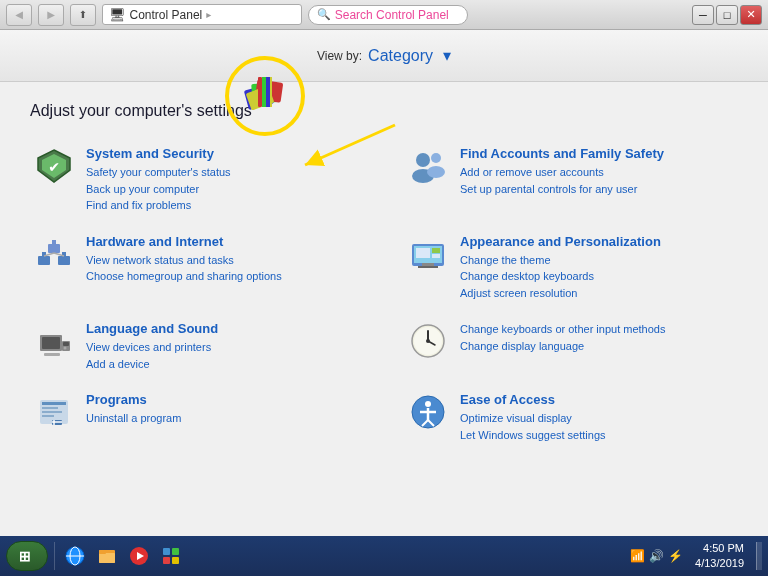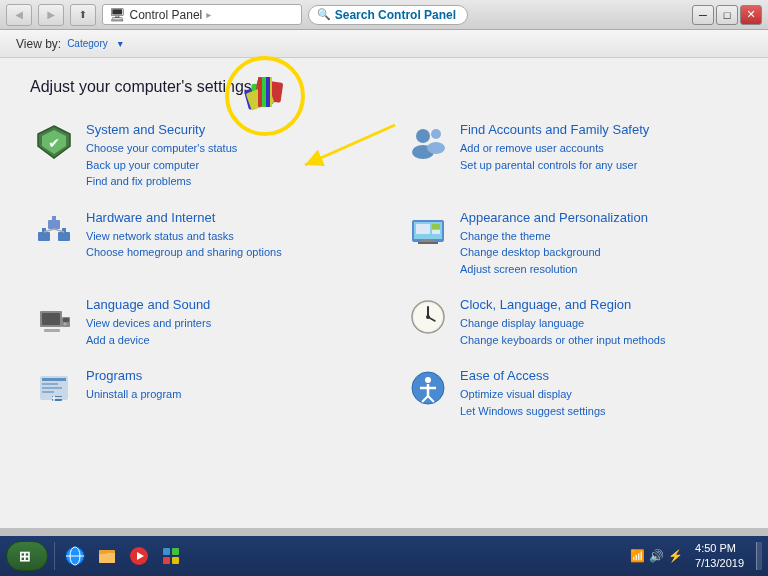--- a/index.html
+++ b/index.html
@@ -85,42 +85,42 @@
       align-items: center;
       justify-content: center;
       cursor: pointer;
     }
     .win-btn.minimize { background: linear-gradient(to bottom, #f0f0f0, #d8d8d8); }
     .win-btn.maximize { background: linear-gradient(to bottom, #f0f0f0, #d8d8d8); }
     .win-btn.close { background: linear-gradient(to bottom, #e06060, #c03030); color: white; }
 
     
     .toolbar {
-      height: 28px;
+      height: 52px;
       background: linear-gradient(to bottom, #f5f5f5, #e5e5e5);
       border-bottom: 1px solid #ccc;
       display: flex;
       align-items: center;
       padding: 0 16px;
-      justify-content: flex-start;
+      justify-content: center;
     }
     .viewby {
       display: flex;
       align-items: center;
       gap: 6px;
       font-size: 12px;
       color: #333;
     }
     .viewby-dropdown {
       display: flex;
       align-items: center;
       gap: 10px;
       color: #1a5fc0;
       cursor: pointer;
-      font-size: 10px;
+      font-size: 16px;
     }
 
     
     .main-content {
       background: #f0f0f0;
       padding: 20px 30px;
       height: calc(576px - 30px - 36px - 40px);
       overflow-y: auto;
     }
     .page-title {
@@ -150,21 +150,21 @@
       display: flex;
       align-items: center;
       justify-content: center;
     }
     .category-text {
       flex: 1;
     }
     .category-title {
       font-size: 13px;
       color: #1a5fc0;
-      font-weight: normal;
+      font-weight: bold;
       margin-bottom: 3px;
       cursor: pointer;
     }
     .category-link {
       font-size: 11px;
       color: #1a5fc0;
       display: block;
       line-height: 1.5;
       cursor: pointer;
     }
@@ -218,21 +218,21 @@
       gap: 6px;
       color: white;
       font-size: 11px;
     }
     .system-tray {
       display: flex;
       align-items: center;
       gap: 4px;
     }
     .clock {
-      text-align: left;
+      text-align: right;
       line-height: 1.4;
       font-size: 11px;
       color: white;
       padding: 0 6px;
     }
 
     
     .annotation-circle {
       position: absolute;
       width: 80px;
@@ -260,21 +260,21 @@
     <div class="nav-btn disabled">◀</div>
     <div class="nav-btn disabled">▶</div>
     <div class="nav-btn">⬆</div>
     <div class="breadcrumb">
       <span style="font-size:13px;">🖥</span>
       <span>Control Panel</span>
       <span class="breadcrumb-arrow">▸</span>
     </div>
     <div class="search-bar">
       <span style="font-size:11px;">🔍</span>
-      <span style="color:#0369a1; font-size:12px;font-weight:bold;">Search Control Panel</span>
+      <span style="color:#ec4899; font-size:12px;">Search Control Panel</span>
     </div>
   </div>
   <div class="title-bar-controls">
     <div class="win-btn minimize">─</div>
     <div class="win-btn maximize">□</div>
     <div class="win-btn close">✕</div>
   </div>
 </div>
 
 <div class="toolbar">
@@ -296,21 +296,21 @@
     <div class="category-item">
       <div class="category-icon">
         <svg width="40" height="40" viewBox="0 0 40 40">
           <polygon points="20,4 36,12 36,24 20,36 4,24 4,12" fill="#4a7a4a" stroke="#2a5a2a" stroke-width="1.5"></polygon>
           <polygon points="20,8 32,14 32,24 20,32 8,24 8,14" fill="#6aba6a"></polygon>
           <text x="20" y="26" text-anchor="middle" font-size="14" fill="white">✔</text>
         </svg>
       </div>
       <div class="category-text">
         <div class="category-title">System and Security</div>
-        <a class="category-link">Choose your computer's status</a>
+        <a class="category-link">Safety your computer's status</a>
         <a class="category-link">Back up your computer</a>
         <a class="category-link">Find and fix problems</a>
       </div>
     </div>
 
     <div class="category-item">
       <div class="category-icon">
         <svg width="40" height="40" viewBox="0 0 40 40">
           <circle cx="15" cy="14" r="7" fill="#6090c0"></circle>
           <ellipse cx="15" cy="30" rx="11" ry="7" fill="#6090c0"></ellipse>
@@ -353,21 +353,21 @@
           <rect x="14" y="29" width="12" height="3" fill="#888"></rect>
           <rect x="10" y="32" width="20" height="2" fill="#666"></rect>
           <rect x="8" y="14" width="14" height="10" fill="#dae8f8"></rect>
           <rect x="24" y="14" width="8" height="5" fill="#90c84a"></rect>
           <rect x="24" y="20" width="8" height="4" fill="#dae8f8"></rect>
         </svg>
       </div>
       <div class="category-text">
         <div class="category-title">Appearance and Personalization</div>
         <a class="category-link">Change the theme</a>
-        <a class="category-link">Change desktop background</a>
+        <a class="category-link">Change desktop keyboards</a>
         <a class="category-link">Adjust screen resolution</a>
       </div>
     </div>
 
     <div class="category-item">
       <div class="category-icon">
         <svg width="40" height="40" viewBox="0 0 40 40">
           <rect x="6" y="14" width="22" height="16" rx="1" fill="#888"></rect>
           <rect x="8" y="16" width="18" height="12" rx="1" fill="#555"></rect>
           <rect x="28" y="20" width="8" height="10" rx="1" fill="#888"></rect>
@@ -387,23 +387,22 @@
       <div class="category-icon">
         <svg width="40" height="40" viewBox="0 0 40 40">
           <circle cx="20" cy="20" r="16" fill="#f0f0e0" stroke="#999" stroke-width="1.5"></circle>
           <circle cx="20" cy="20" r="14" fill="#f8f8f0"></circle>
           <line x1="20" y1="20" x2="20" y2="10" stroke="#333" stroke-width="2" stroke-linecap="round"></line>
           <line x1="20" y1="20" x2="27" y2="24" stroke="#333" stroke-width="1.5" stroke-linecap="round"></line>
           <circle cx="20" cy="20" r="2" fill="#333"></circle>
         </svg>
       </div>
       <div class="category-text">
-        <div class="category-title">Clock, Language, and Region</div>
+        <a class="category-link">Change keyboards or other input methods</a>
         <a class="category-link">Change display language</a>
-        <a class="category-link">Change keyboards or other input methods</a>
       </div>
     </div>
 
     <div class="category-item">
       <div class="category-icon">
         <svg width="40" height="40" viewBox="0 0 40 40">
           <rect x="6" y="8" width="28" height="24" rx="2" fill="#c8d8e8"></rect>
           <rect x="8" y="10" width="24" height="3" fill="#6090c0"></rect>
           <rect x="8" y="15" width="16" height="2" fill="#8aaccc"></rect>
           <rect x="8" y="19" width="20" height="2" fill="#8aaccc"></rect>
@@ -502,17 +501,17 @@
     </svg>
   </div>
   <div class="taskbar-right">
     <div class="system-tray">
       <span style="font-size:12px; color:white;">📶</span>
       <span style="font-size:12px; color:white;">🔊</span>
       <span style="font-size:12px; color:white;">⚡</span>
     </div>
     <div class="clock">
       <div>4:50 PM</div>
-      <div>7/13/2019</div>
+      <div>4/13/2019</div>
     </div>
     <div style="width:6px; height:28px; background: rgba(255,255,255,0.15); border-left:1px solid rgba(255,255,255,0.3); cursor:pointer;"></div>
   </div>
 </div>
 
 </body></html>

